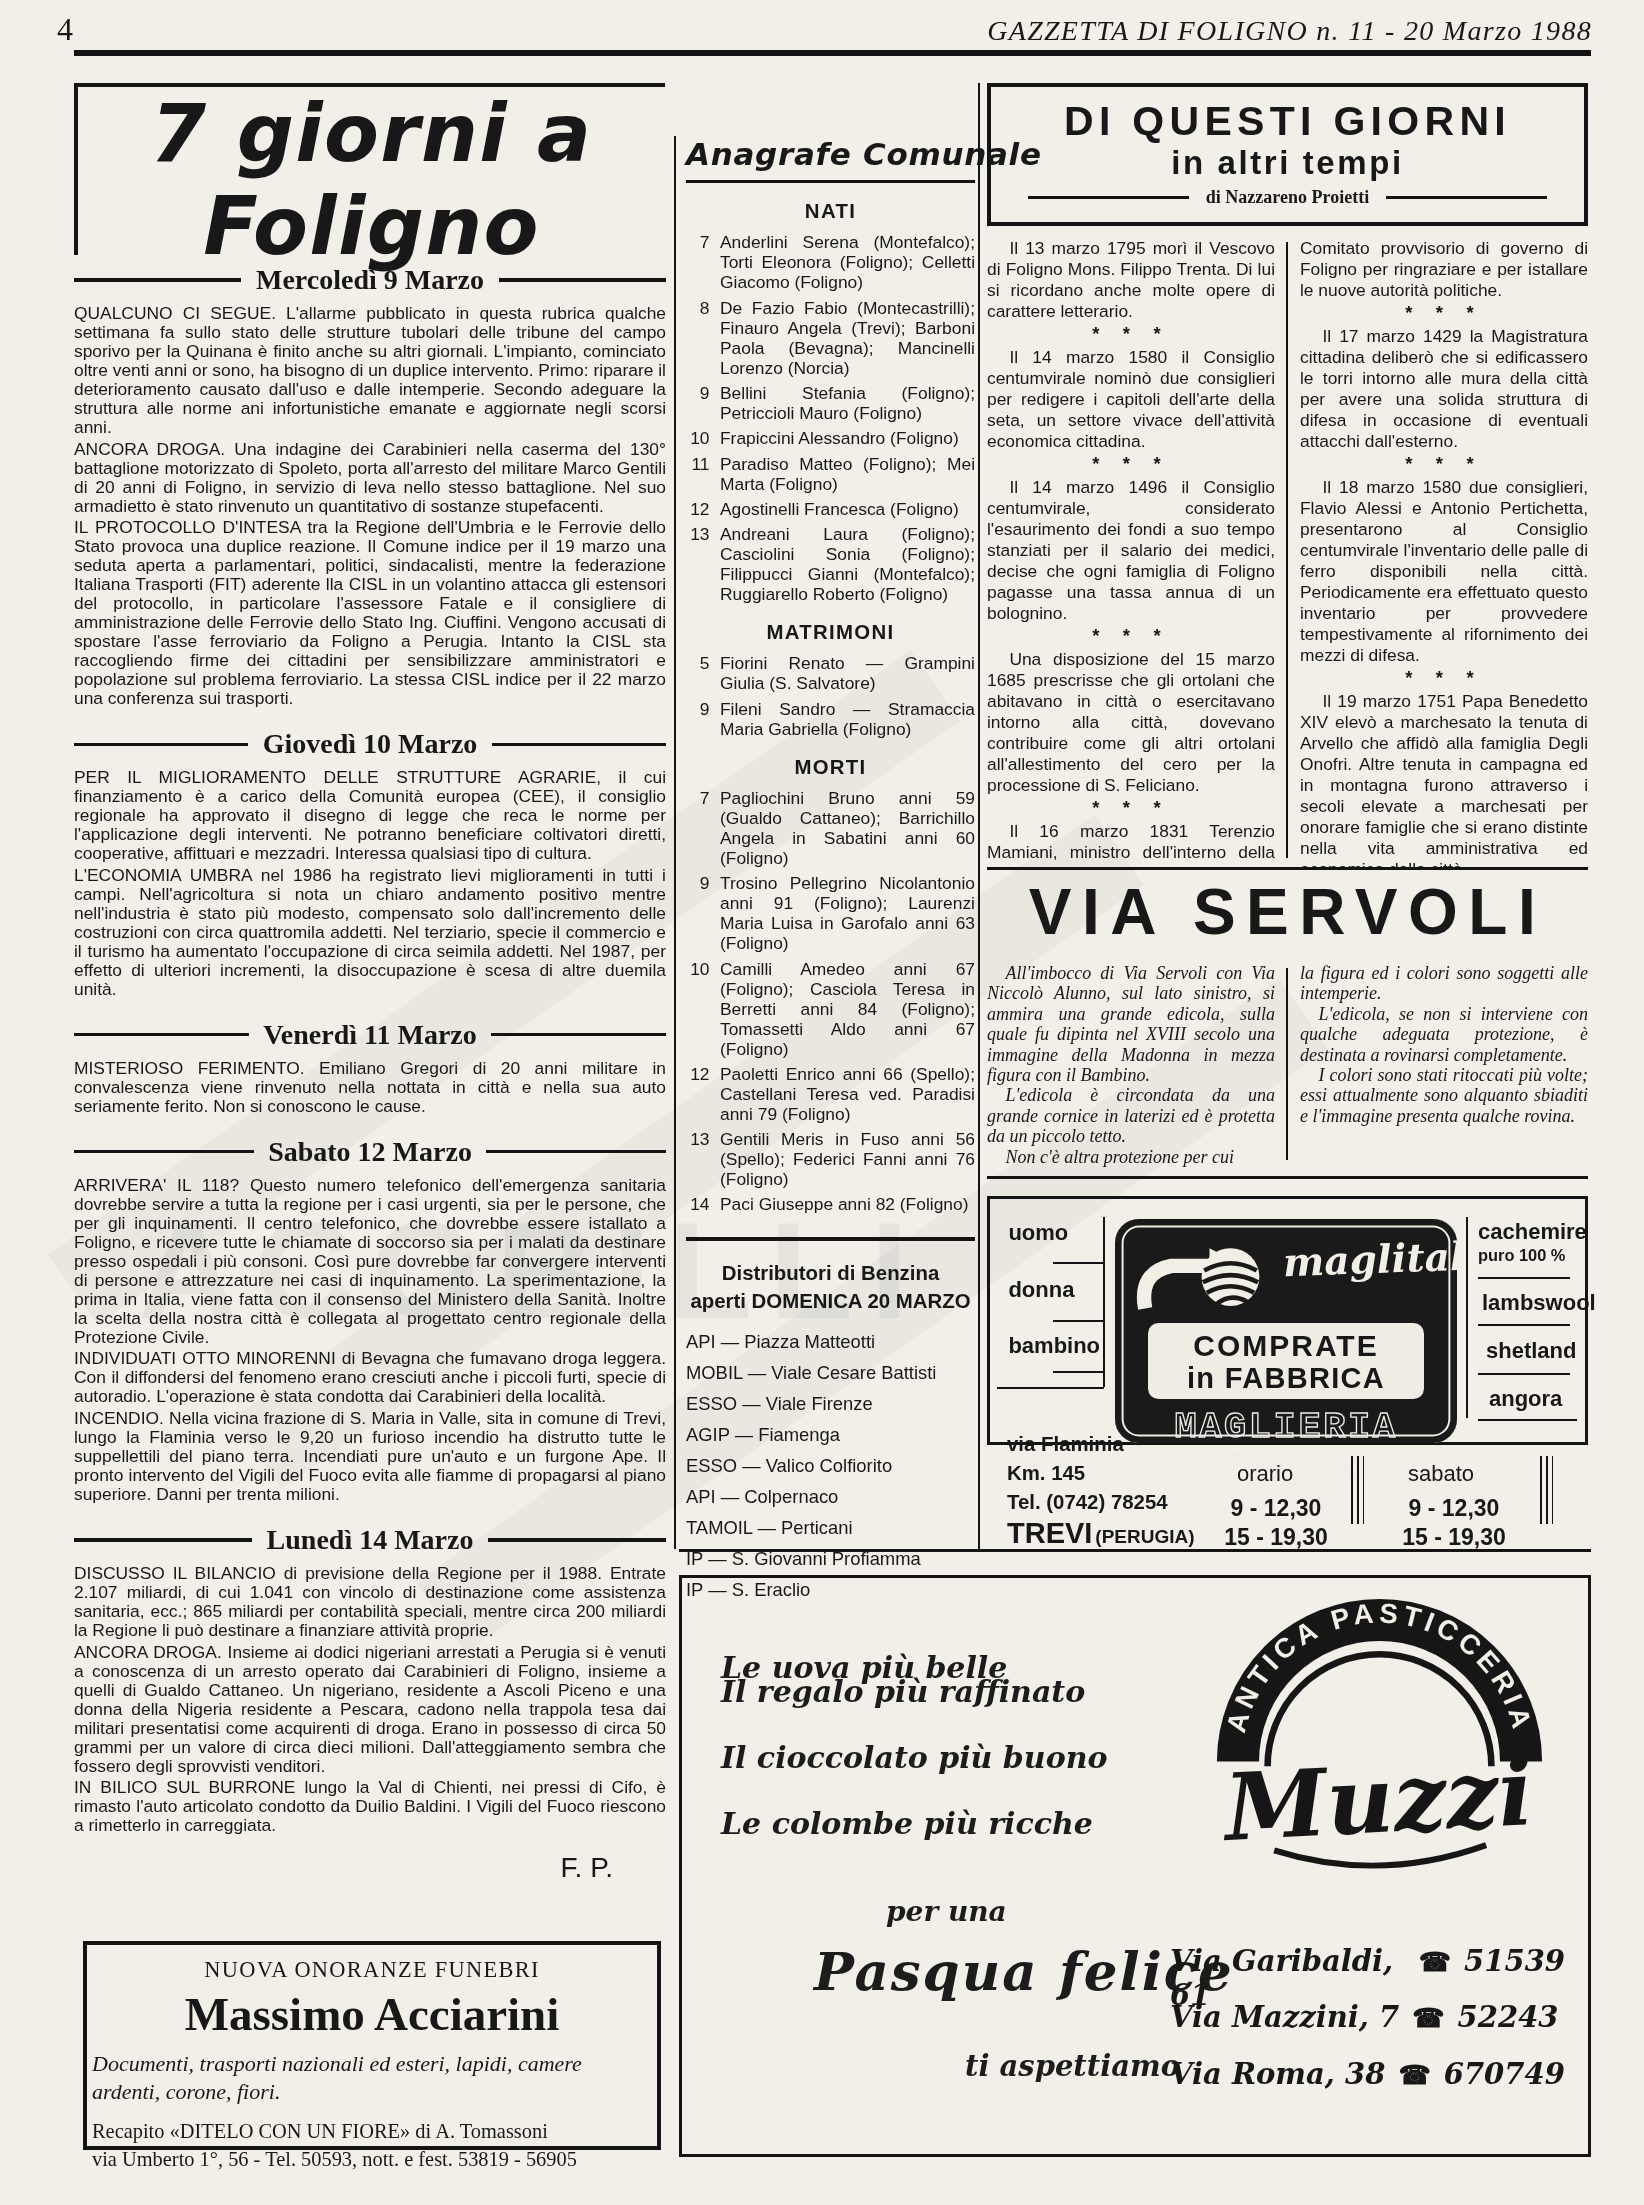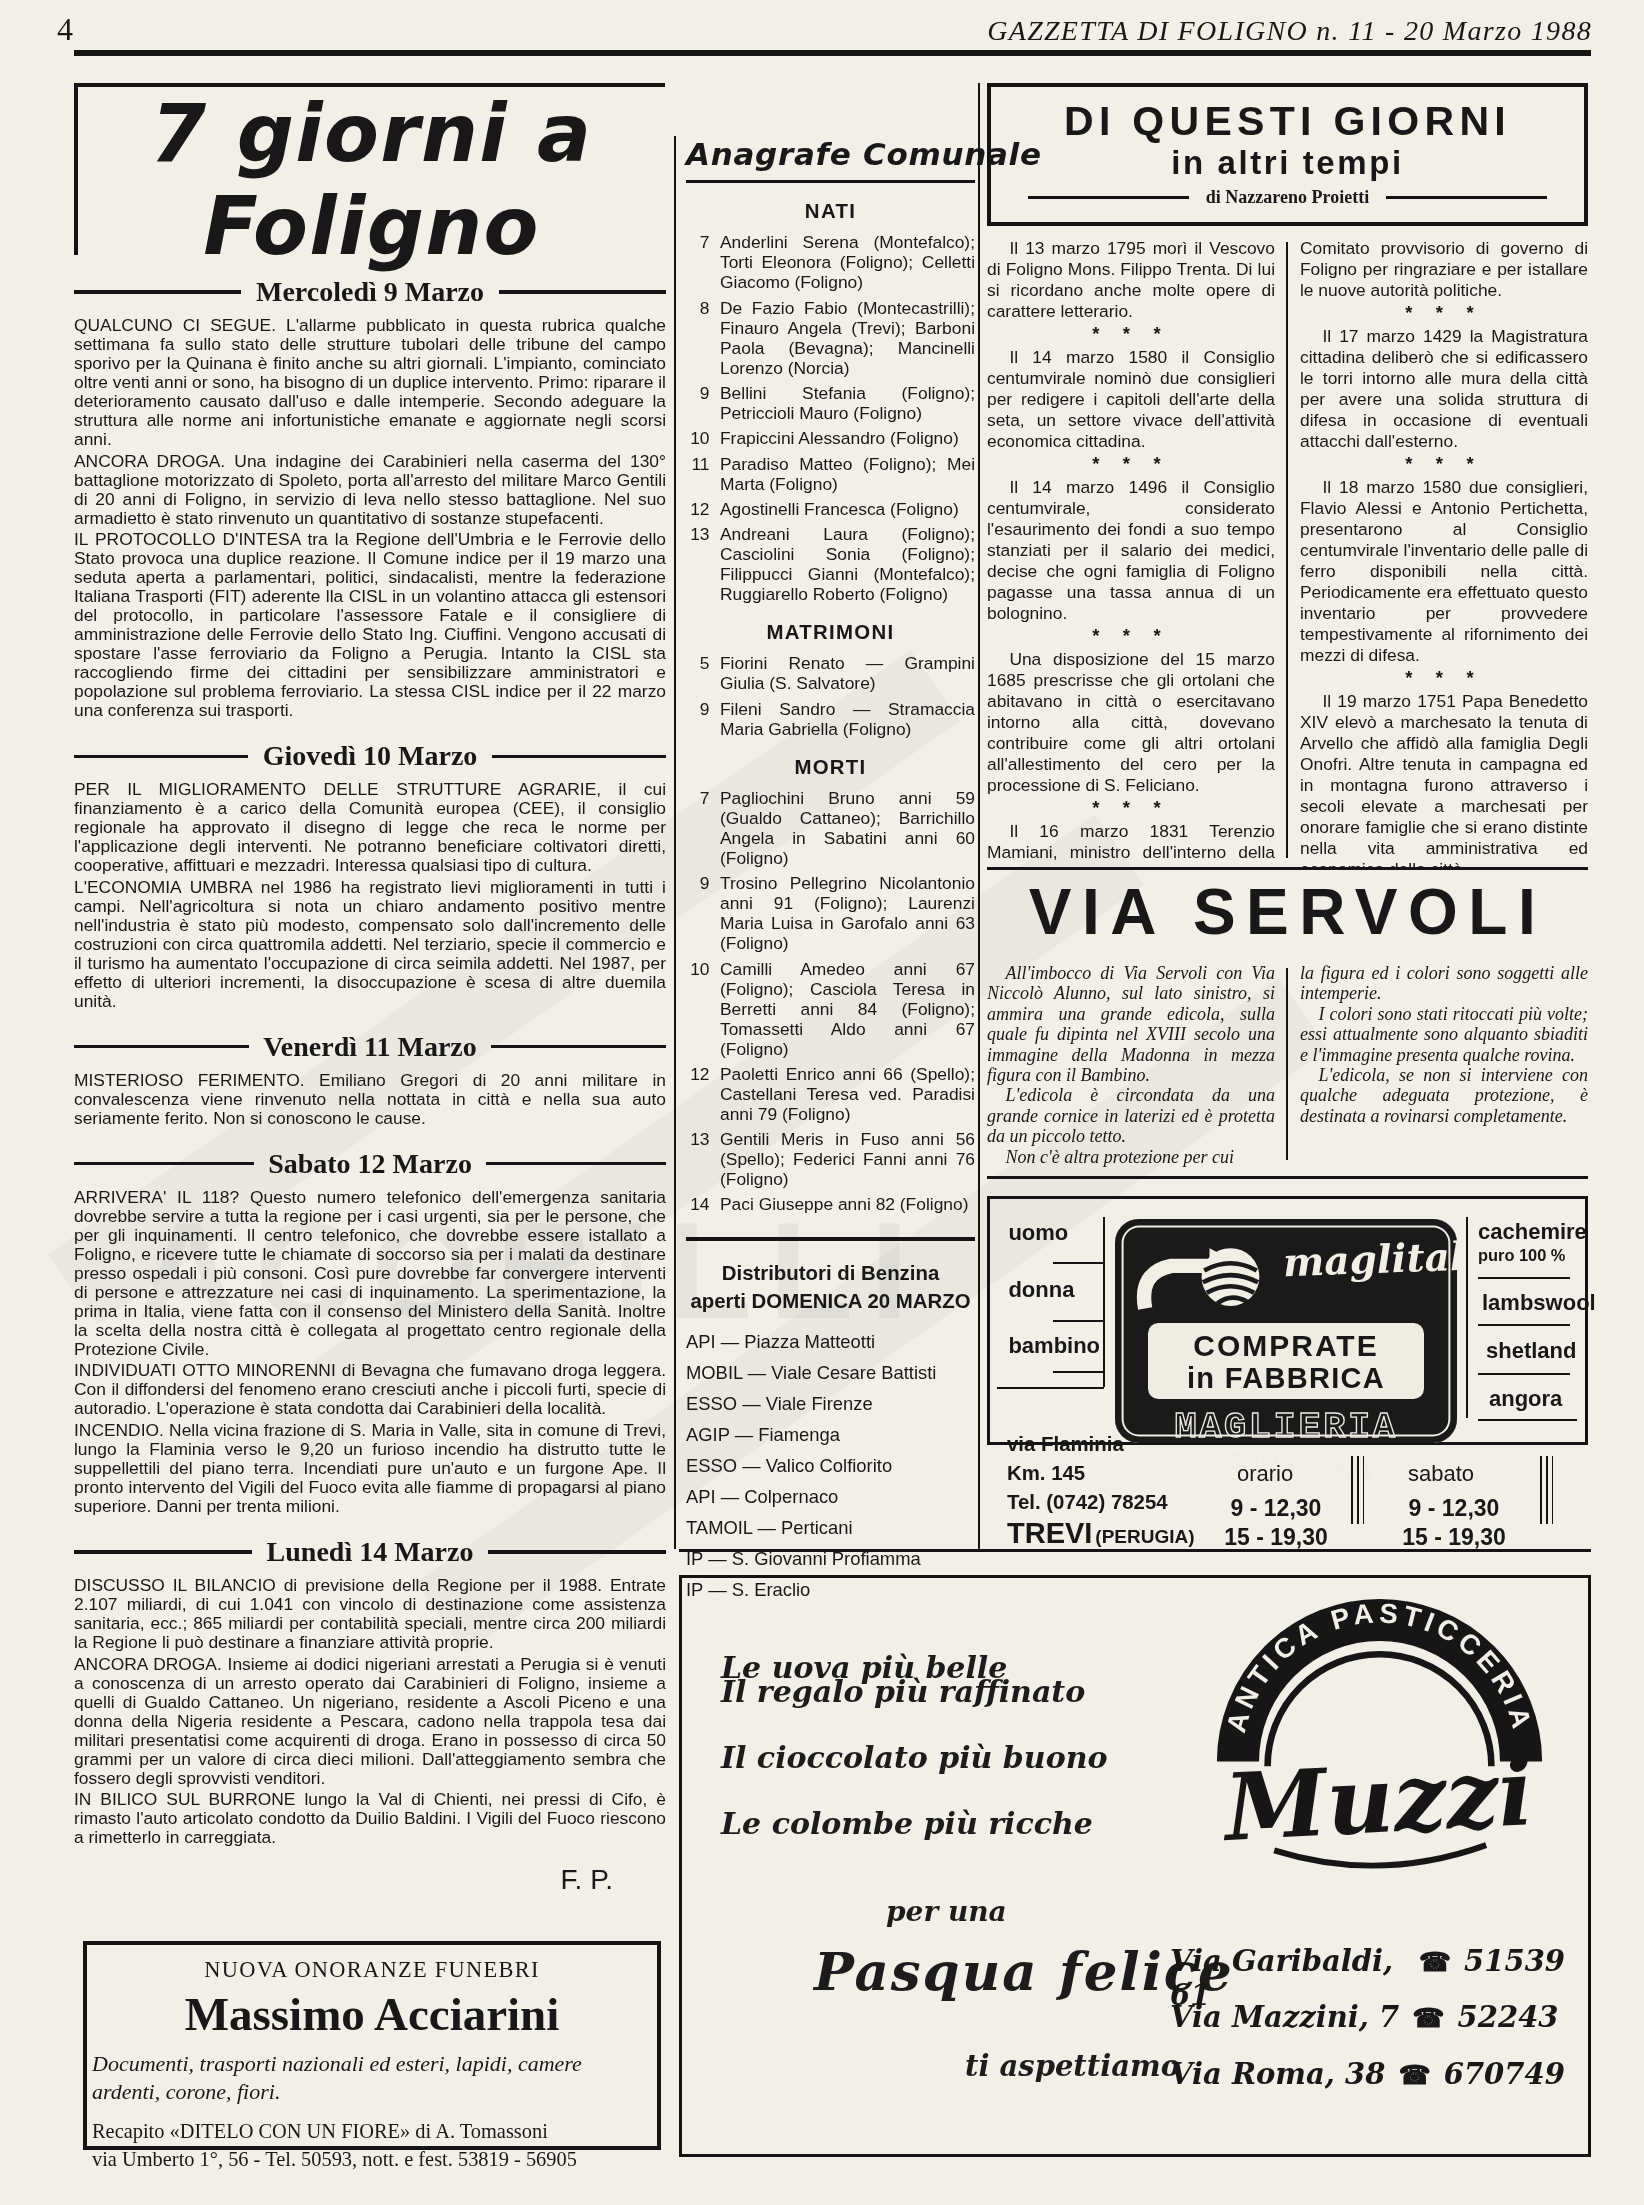--- a/index.html
+++ b/index.html
@@ -14,21 +14,21 @@
   .masthead{right:53px;top:14.5px;font-family:"Liberation Serif",serif;font-style:italic;
             font-size:28px;letter-spacing:1.3px;}
 
   
   .weekly-box{left:74px;top:83px;width:591px;height:172px;border-top:4px solid #141414;
               border-left:4px solid #141414;box-sizing:border-box;}
   .weekly-title{width:100%;text-align:center;font-family:"DejaVu Sans",sans-serif;
                 font-style:italic;font-weight:bold;font-size:80px;letter-spacing:1.3px;}
   .weekly-col{left:74px;top:264px;width:592px;height:1658px;overflow:hidden;}
   .dayhead{display:flex;align-items:center;gap:14.5px;margin:20px 0 8px;}
-  .dayhead:first-child{margin-top:12px;}
+  .dayhead:first-child{margin-top:0;}
   .dayhead .ln{flex:1;height:3.3px;background:#141414;}
   .dayhead .dh-label{font-family:"Liberation Serif",serif;font-weight:bold;font-size:28px;white-space:nowrap;}
   .weekly-col p{margin:0 0 2.6px;font-size:17.4px;line-height:19px;text-align:justify;}
   .fp-sign{text-align:right;padding-right:53px;font-size:28px;margin-top:17px;}
 
   
   .funeral{left:83px;top:1941px;width:578px;height:209px;border:4px solid #141414;box-sizing:border-box;
            padding:12px 5px;font-family:"Liberation Serif",serif;}
   .fu-line1{text-align:center;font-size:22.4px;letter-spacing:1.3px;}
   .fu-name{text-align:center;font-size:47px;font-weight:bold;margin:4px 0 9.2px;}
@@ -313,22 +313,22 @@
   <div class="abs servoli-title">VIA SERVOLI</div>
   <div class="abs servoli-text">
     <div class="scol scol-1">
       <p>All'imbocco di Via Servoli con Via Niccolò Alunno, sul lato sinistro, si ammira una grande edicola, sulla quale fu dipinta nel XVIII secolo una immagine della Madonna in mezza figura con il Bambino.</p>
       <p>L'edicola è circondata da una grande cornice in laterizi ed è protetta da un piccolo tetto.</p>
       <p>Non c'è altra protezione per cui</p>
     </div>
     <div class="vrule" style="left:299px;top:5.3px;width:2px;height:192px;"></div>
     <div class="scol scol-2">
       <p style="text-indent:0;">la figura ed i colori sono soggetti alle intemperie.</p>
+      <p>L'edicola, se non si interviene con qualche adeguata protezione, è destinata a rovinarsi completamente.</p>
       <p>I colori sono stati ritoccati più volte; essi attualmente sono alquanto sbiaditi e l'immagine presenta qualche rovina.</p>
-      <p>L'edicola, se non si interviene con qualche adeguata protezione, è destinata a rovinarsi completamente.</p>
     </div>
   </div>
   <div class="hrule" style="left:987px;top:1176px;width:601px;height:3.3px;"></div>
 
   <div class="abs maglital">
     <div class="mg-label" style="left:18.4px;top:21px;">uomo</div>
     <div class="mg-rule" style="left:63px;top:63px;width:50px;"></div>
     <div class="mg-label" style="left:18.4px;top:78px;">donna</div>
     <div class="mg-rule" style="left:63px;top:121px;width:50px;"></div>
     <div class="mg-label" style="left:18.4px;top:134px;">bambino</div>

